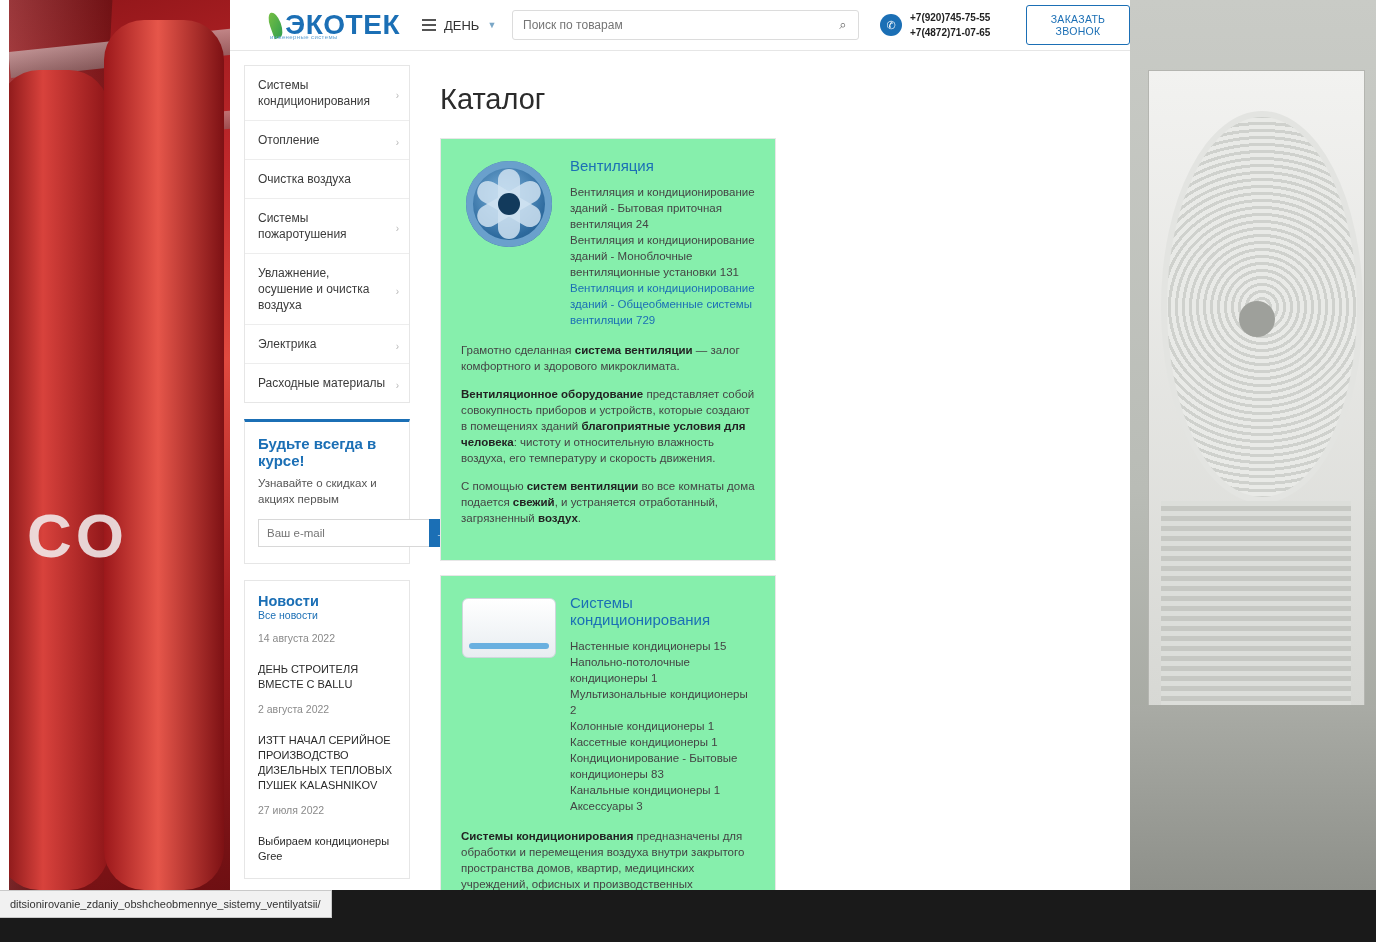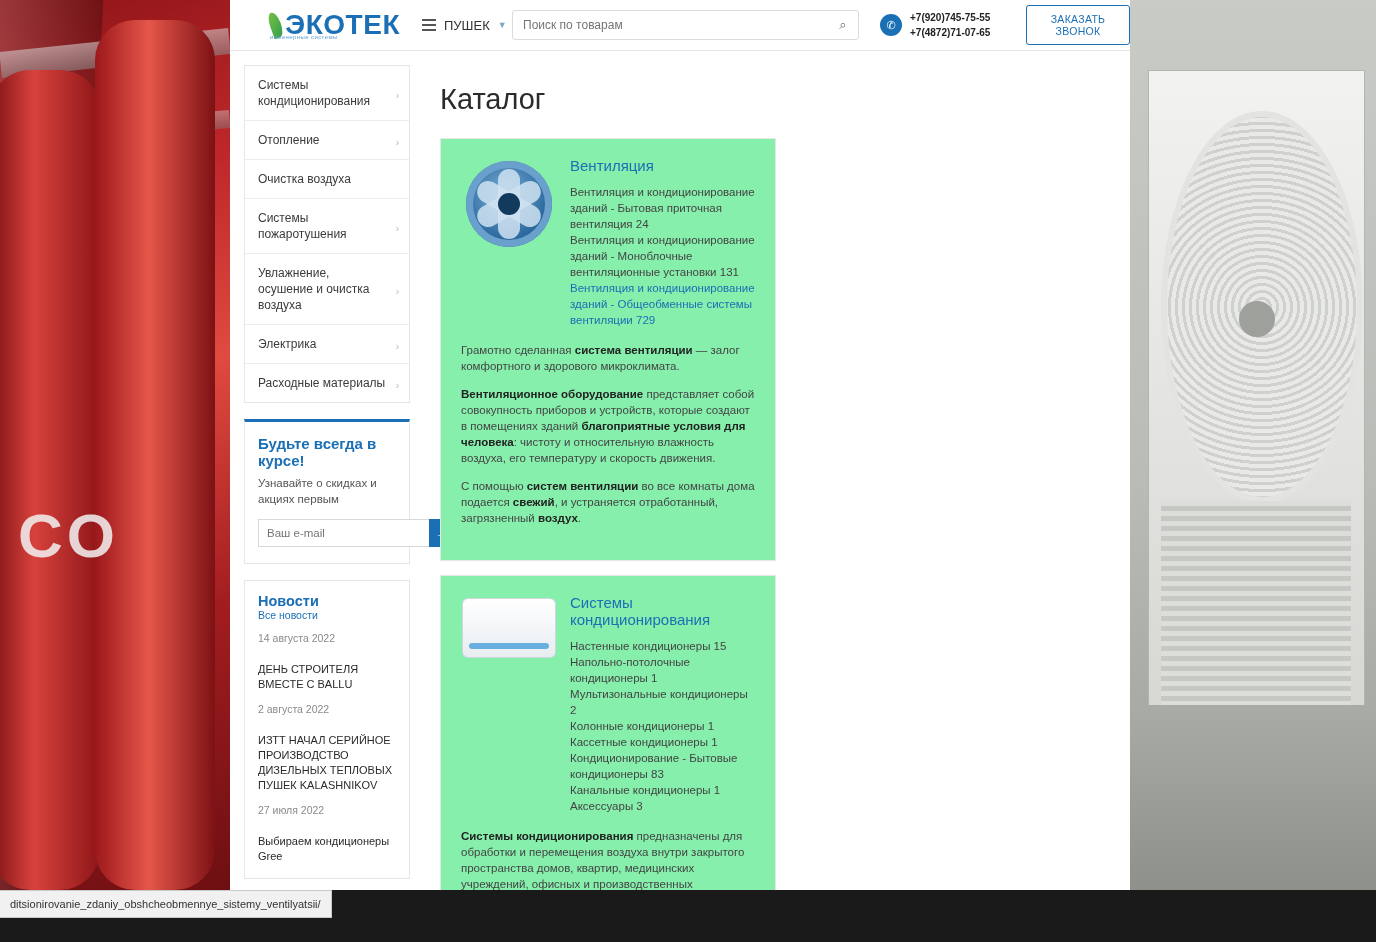--- a/index.html
+++ b/index.html
@@ -5,21 +5,21 @@
   html,body{margin:0;padding:0;}
   body{
     width:1376px;height:942px;overflow:hidden;
     font-family:"Liberation Sans", sans-serif;
     font-size:13px;color:#333;background:#fff;
     position:relative;
   }
   .page{position:absolute;inset:0;background:#fff;}
 
   
-  .bg-left{position:absolute;left:0;top:0;width:230px;height:890px;
+  .bg-left{position:absolute;left:9px;top:0;width:230px;height:890px;
     background:linear-gradient(160deg,#8d1418 0%,#c0282b 25%,#e04a3f 45%,#a31d20 70%,#6d0f12 100%);
     overflow:hidden;}
   .bg-left:before{content:"";position:absolute;left:-40px;top:-20px;width:120px;height:930px;
     background:linear-gradient(90deg,rgba(255,255,255,.18),rgba(0,0,0,.25));
     transform:rotate(3deg);}
   .bg-left .cyl{position:absolute;border-radius:40px;}
   .bg-left .c1{left:-10px;top:70px;width:110px;height:820px;background:linear-gradient(90deg,#7c1013,#d8423c 40%,#8e1518);}
   .bg-left .c2{left:95px;top:20px;width:120px;height:870px;background:linear-gradient(90deg,#9c181b,#e6564a 45%,#7d1114);}
   .bg-left .label{position:absolute;left:18px;top:500px;color:#f3f3f3;font-size:62px;font-weight:bold;letter-spacing:4px;opacity:.85;}
   .bg-left .pipe{position:absolute;left:0;top:40px;width:230px;height:26px;background:linear-gradient(180deg,#d9d9d9,#8c8c8c);opacity:.55;transform:rotate(-6deg);}
@@ -147,21 +147,21 @@
         <span class="logo-text">ЭКОТЕК</span>
       </div>
       <div class="logo-sub">инженерные системы</div>
 
       <div class="menu-btn">
         <span class="burger">
             <span></span>
             <span></span>
             <span></span>
           </span>
-        <span>ПУШЕК</span>
+        <span>ДЕНЬ</span>
         <span class="chev">▼</span>
       </div>
 
       <div class="search">
         <input value="" placeholder="Поиск по товарам" style="">
         <div class="mag">⌕</div>
       </div>
 
       <div class="phones">
         <div class="phone-ic">✆</div>

